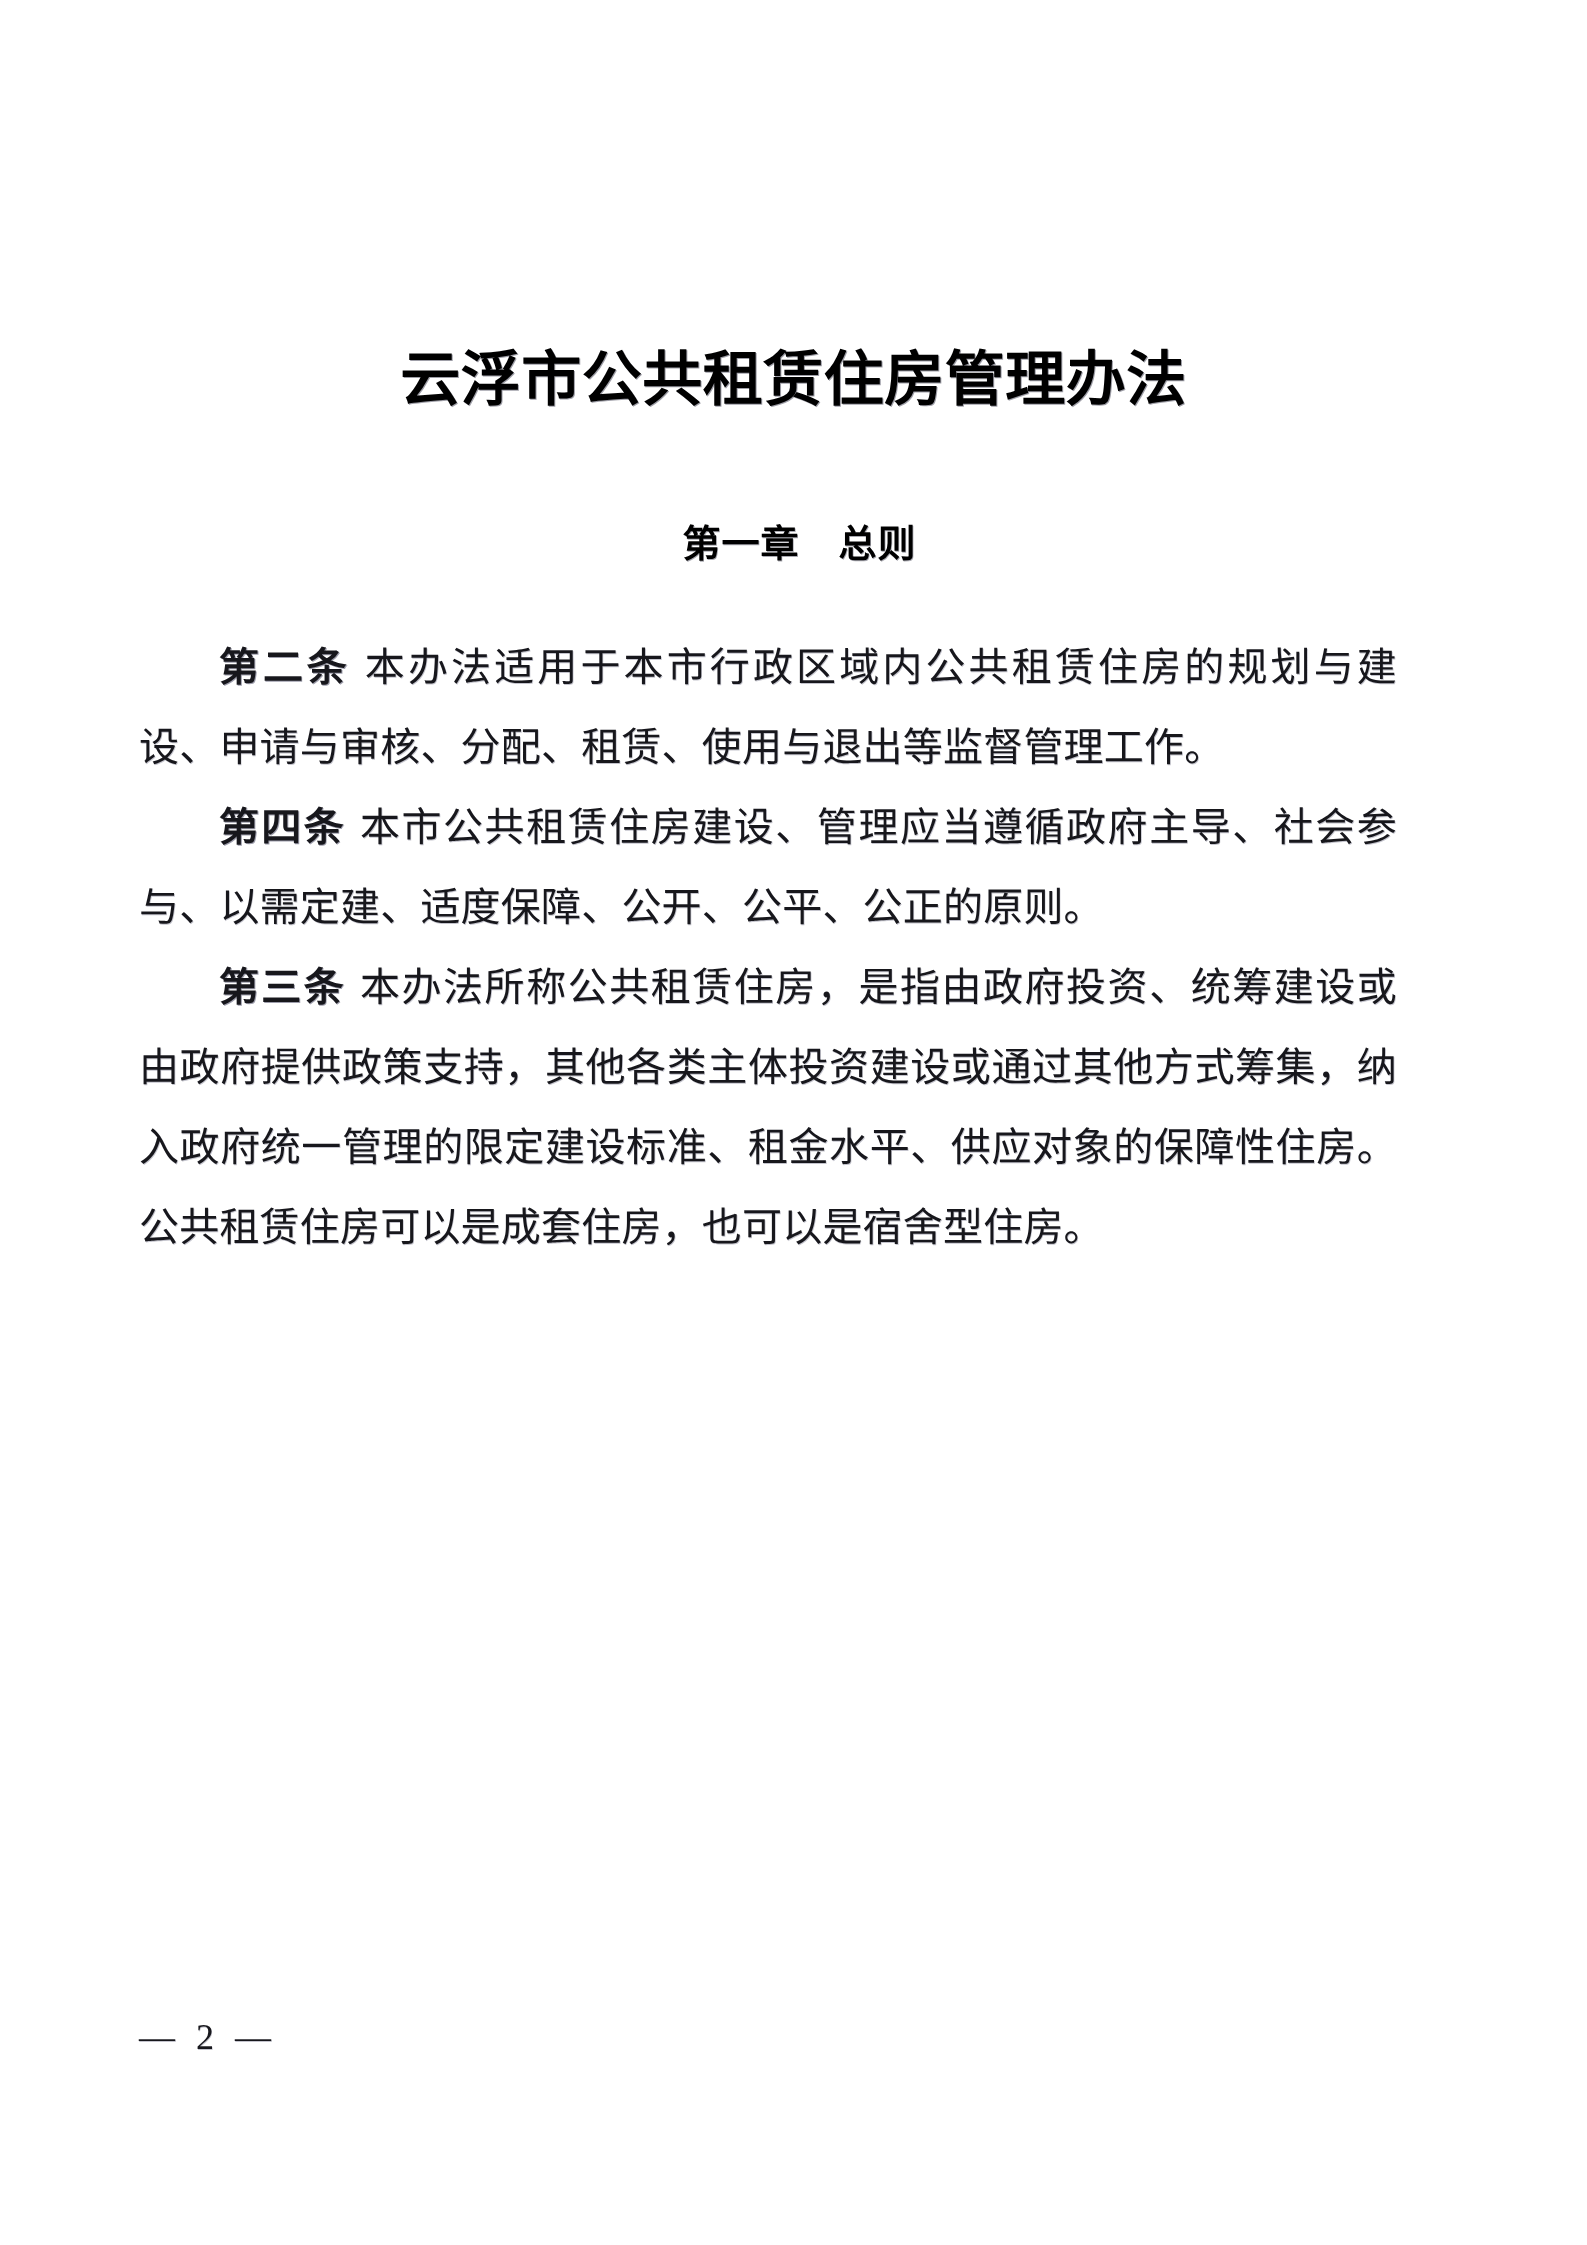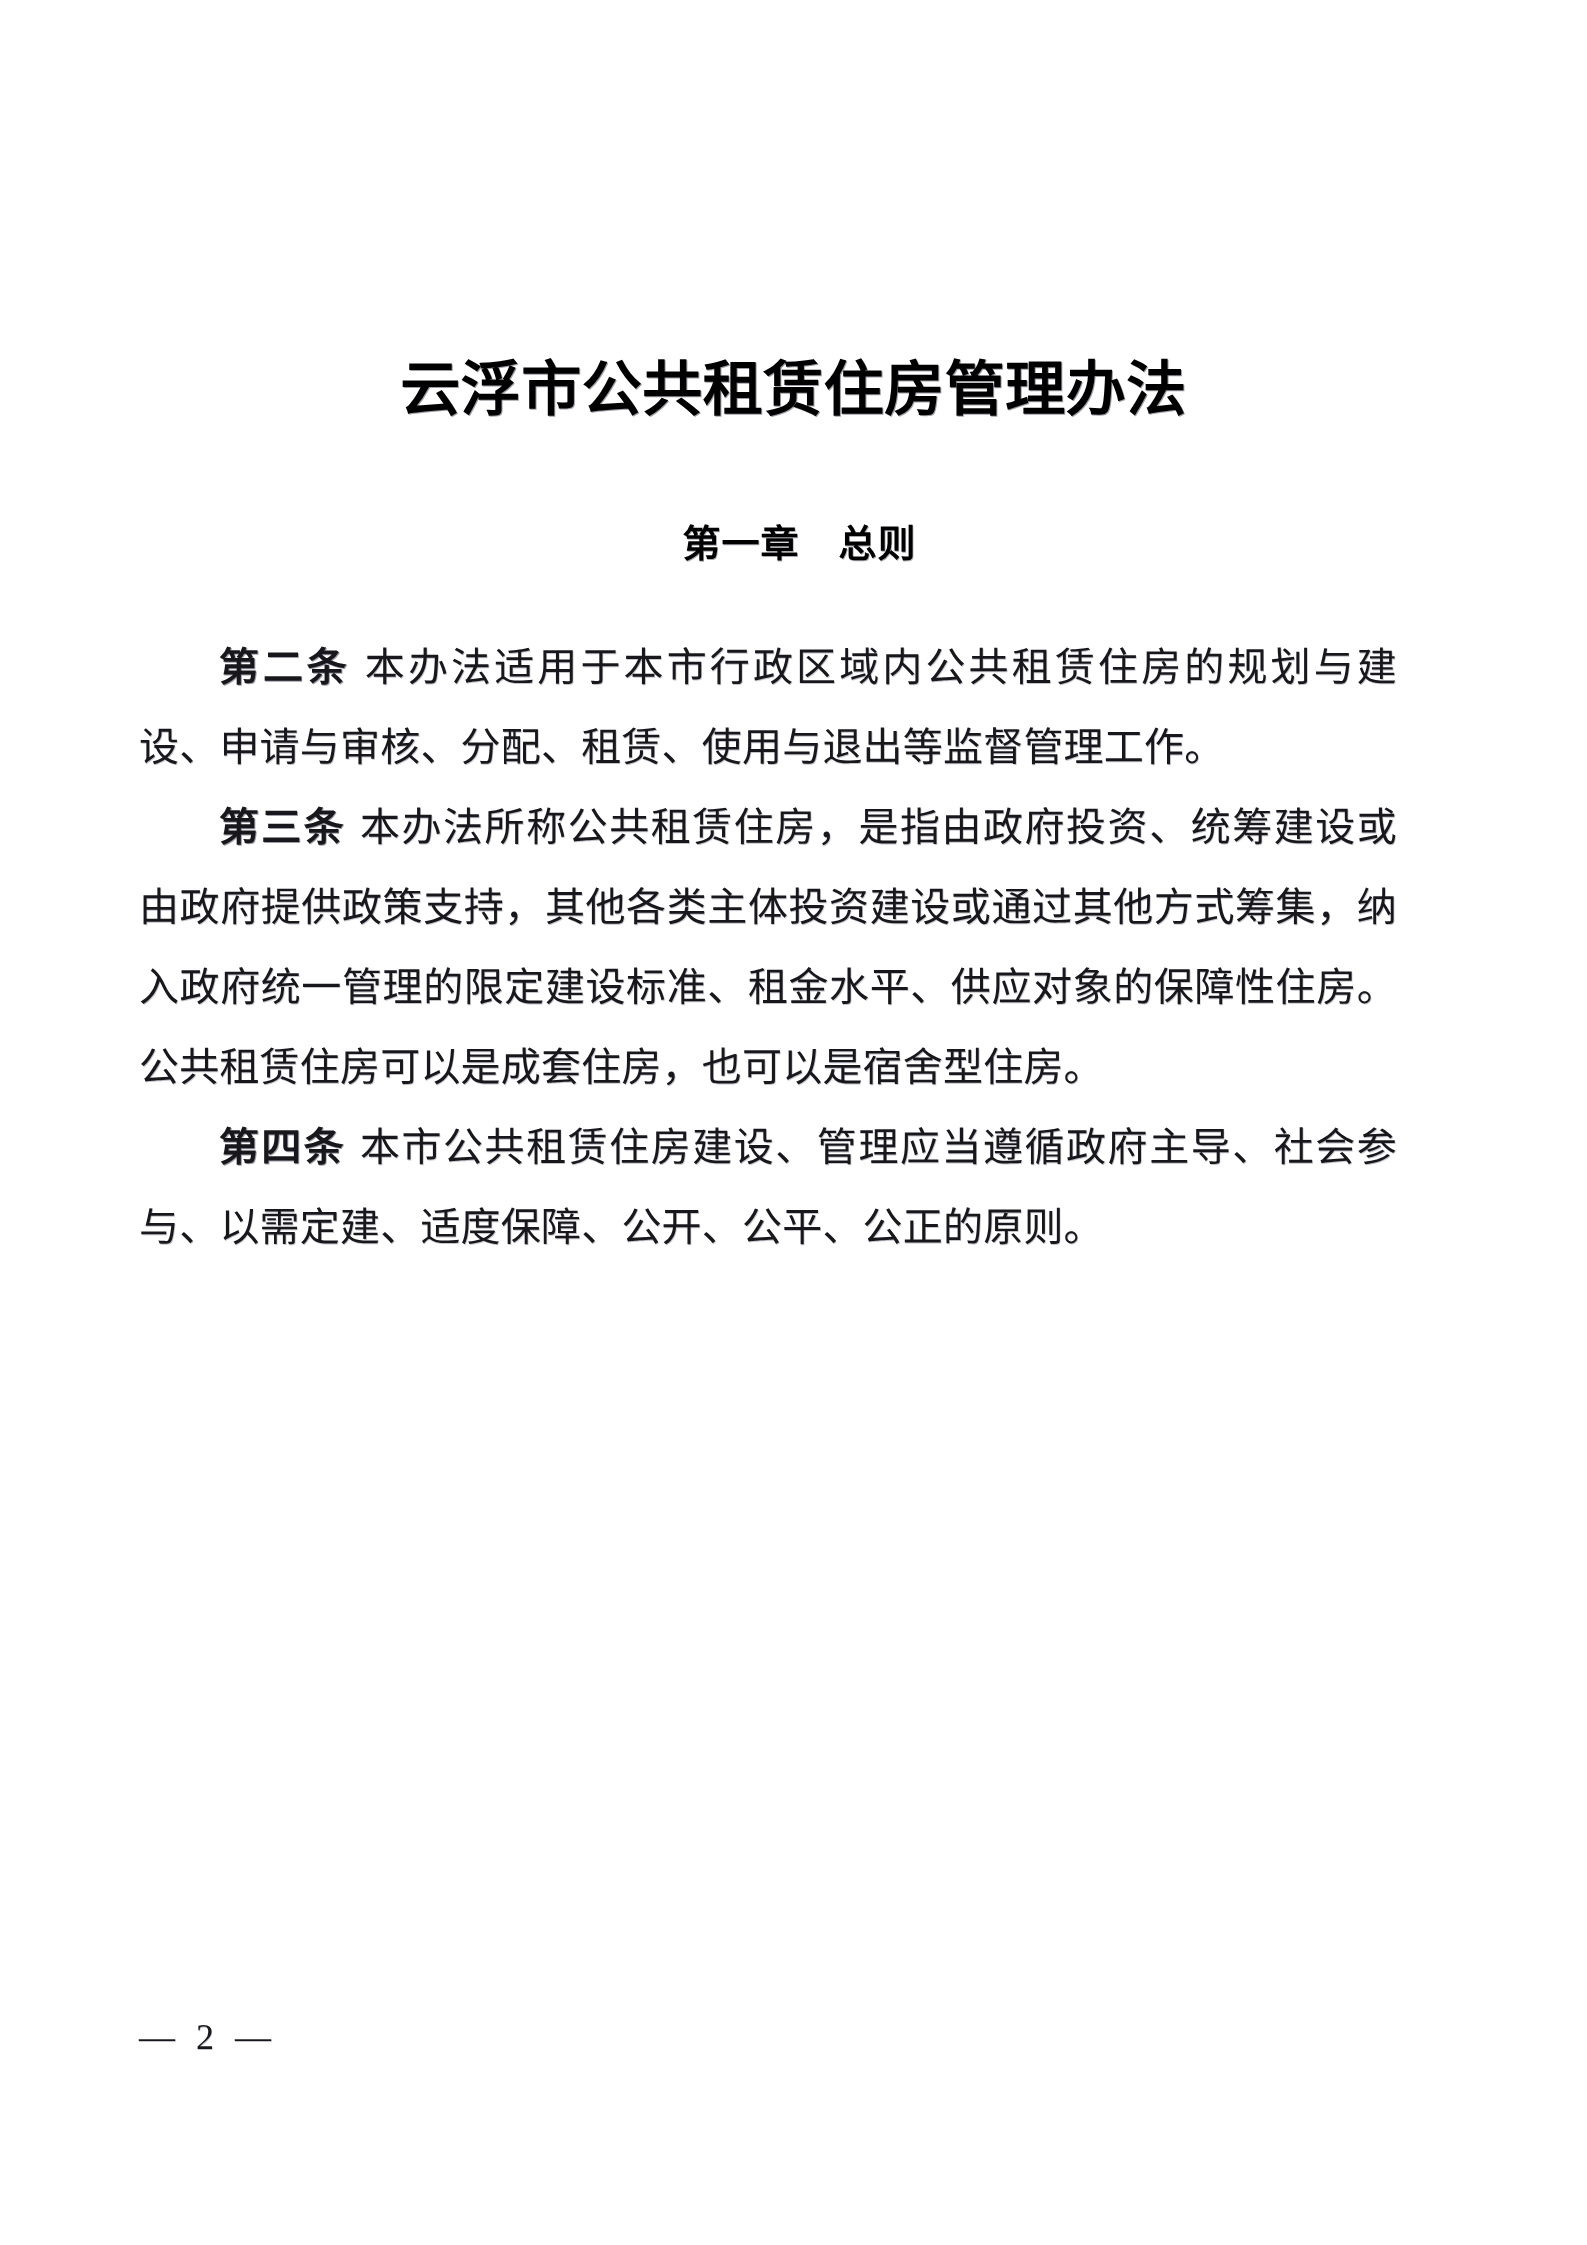--- a/index.html
+++ b/index.html
@@ -18,21 +18,21 @@
     font-family: "Liberation Serif", "DejaVu Serif", serif;
     color: #111111;
     box-sizing: border-box;
   }
 
   
   .doc-title {
     position: absolute;
     left: 0;
     right: 0;
-    top: 314px;
+    top: 304px;
     text-align: center;
     font-family: "DejaVu Sans", "Liberation Sans", sans-serif;
     font-weight: 700;
     font-size: 60px;
     line-height: 1.18;
     letter-spacing: 0.5px;
     color: #000000;
     text-shadow: 1.1px 1.1px 0 rgba(40,40,60,0.45);
   }
 
@@ -103,25 +103,25 @@
   <h2 class="chapter-heading">第一章　总则</h2>
 
   <div class="body-block">
 
 
     <p class="article">
       <span class="art-num">第二条</span><span>本办法适用于本市行政区域内公共租赁住房的规划与建设、申请与审核、分配、租赁、使用与退出等监督管理工作。</span>
     </p>
 
     <p class="article">
-      <span class="art-num">第三条</span><span>本办法所称公共租赁住房，是指由政府投资、统筹建设或由政府提供政策支持，其他各类主体投资建设或通过其他方式筹集，纳入政府统一管理的限定建设标准、租金水平、供应对象的保障性住房。公共租赁住房可以是成套住房，也可以是宿舍型住房。</span>
+      <span class="art-num">第四条</span><span>本市公共租赁住房建设、管理应当遵循政府主导、社会参与、以需定建、适度保障、公开、公平、公正的原则。</span>
     </p>
 
     <p class="article">
-      <span class="art-num">第四条</span><span>本市公共租赁住房建设、管理应当遵循政府主导、社会参与、以需定建、适度保障、公开、公平、公正的原则。</span>
+      <span class="art-num">第三条</span><span>本办法所称公共租赁住房，是指由政府投资、统筹建设或由政府提供政策支持，其他各类主体投资建设或通过其他方式筹集，纳入政府统一管理的限定建设标准、租金水平、供应对象的保障性住房。公共租赁住房可以是成套住房，也可以是宿舍型住房。</span>
     </p>
 
 
   </div>
 
   <div class="page-number">— 2 —</div>
 
 </div>
 
 </body></html>

